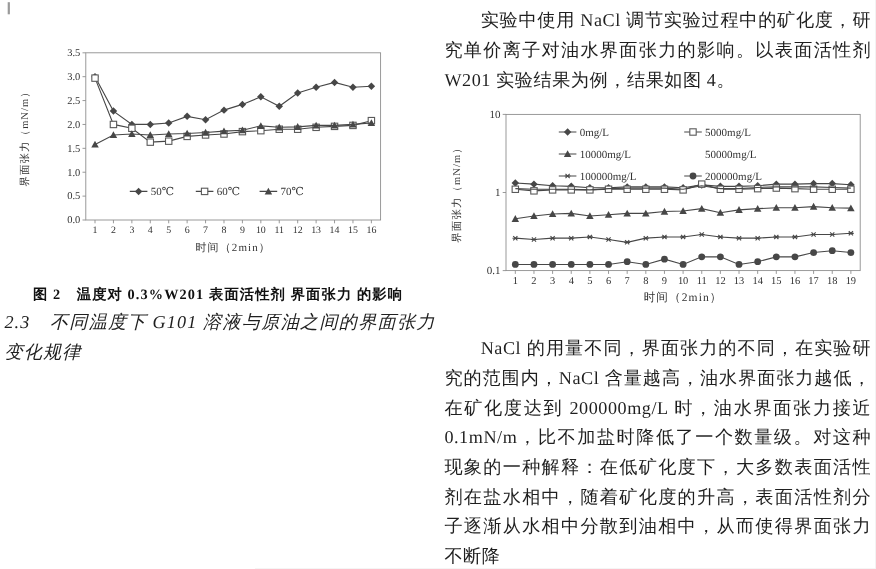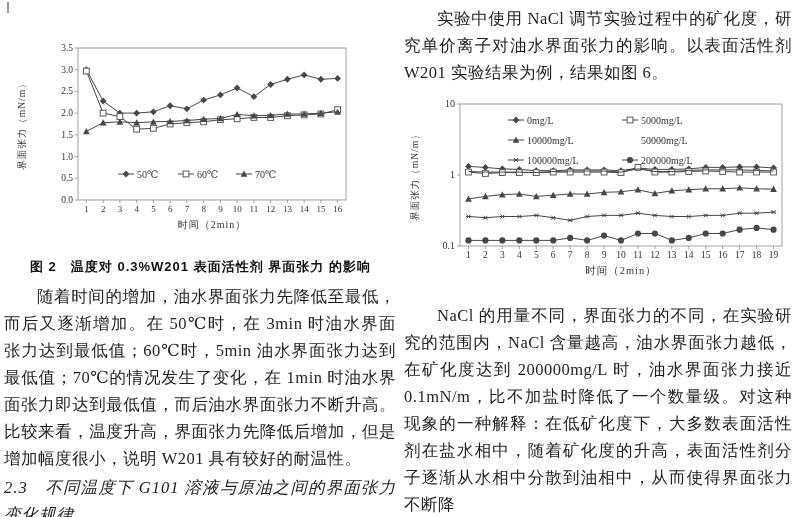--- a/index.html
+++ b/index.html
@@ -15,21 +15,21 @@
   .para{
     font-size:16.5px;line-height:27px;letter-spacing:.5px;
     text-align:justify;color:#1f1f1f;margin:0;
   }
   .indent{text-indent:2em;}
   .caption{
     font-family:"Liberation Sans","DejaVu Sans",sans-serif;
     font-weight:bold;font-size:13px;letter-spacing:1px;color:#111;
     margin:0;
   }
-  .cap2{padding-left:26px;margin-top:8px;}
+  .cap2{padding-left:26px;margin-top:8px;font-family:Liberation Serif, serif;}
   .cap4{margin-top:6px;}
   .heading{
     font-style:italic;font-size:16.5px;line-height:27px;letter-spacing:1px;
     text-align:justify;color:#1f1f1f;margin:2px 0 0 0;
   }
   .fig-wrap{display:block;}
   .fig2-wrap{margin:34px 0 0 4px;}
   .fig4-wrap{margin:8px 0 0 0;}
   svg text{font-family:"Liberation Serif","DejaVu Serif",serif;fill:#333;}
 </style>
@@ -159,26 +159,25 @@
             <line x1="170" y1="140" x2="186" y2="140" stroke="#474747" stroke-width="1"></line>
             <rect x="175.1" y="137.1" width="5.8" height="5.8" fill="#fff" stroke="#5a5a5a" stroke-width="1"></rect>
             <text x="189" y="143.5" font-size="10">60℃</text>
             <line x1="228" y1="140" x2="244" y2="140" stroke="#474747" stroke-width="1"></line>
             <path d="M 236 136.6 L 239.4 142.8 L 232.6 142.8 Z" fill="#474747"></path>
             <text x="247" y="143.5" font-size="10">70℃</text>
           </g>
         </svg>
     </div>
     <p class="caption cap2">图 2　温度对 0.3%W201 表面活性剂 界面张力 的影响</p>
-    <p class="para indent" style="margin-top:7px;">随着时间的增加，油水界面张力先降低至最低，而后又逐渐增加。在 50℃时，在 3min 时油水界面张力达到最低值；60℃时，5min 油水界面张力达到最低值；70℃的情况发生了变化，在 1min 时油水界面张力即达到最低值，而后油水界面张力不断升高。比较来看，温度升高，界面张力先降低后增加，但是增加幅度很小，说明 W201 具有较好的耐温性。</p>
     <p class="heading">2.3　不同温度下 G101 溶液与原油之间的界面张力变化规律</p>
   </div>
 
   <div class="col col-right">
-    <p class="para indent" style="margin-top:5px;">实验中使用 NaCl 调节实验过程中的矿化度，研究单价离子对油水界面张力的影响。以表面活性剂 W201 实验结果为例，结果如图 6。</p>
+    <p class="para indent" style="margin-top:5px;">实验中使用 NaCl 调节实验过程中的矿化度，研究单价离子对油水界面张力的影响。以表面活性剂 W201 实验结果为例，结果如图 4。</p>
     <div class="fig-wrap fig4-wrap">
       <svg width="388" height="198" viewBox="0 0 388 198">
           <g>
             <rect x="56" y="10" width="322" height="142" fill="none" stroke="#8c8c8c" stroke-width="0.8"></rect>
             <line x1="53" y1="152" x2="56" y2="152" stroke="#8c8c8c" stroke-width="0.8"></line>
             <text x="51" y="155" text-anchor="end" font-size="10">0.1</text>
             <line x1="53" y1="81" x2="56" y2="81" stroke="#8c8c8c" stroke-width="0.8"></line>
             <text x="51" y="84" text-anchor="end" font-size="10">1</text>
             <line x1="53" y1="10" x2="56" y2="10" stroke="#8c8c8c" stroke-width="0.8"></line>
             <text x="51" y="13" text-anchor="end" font-size="10">10</text>

